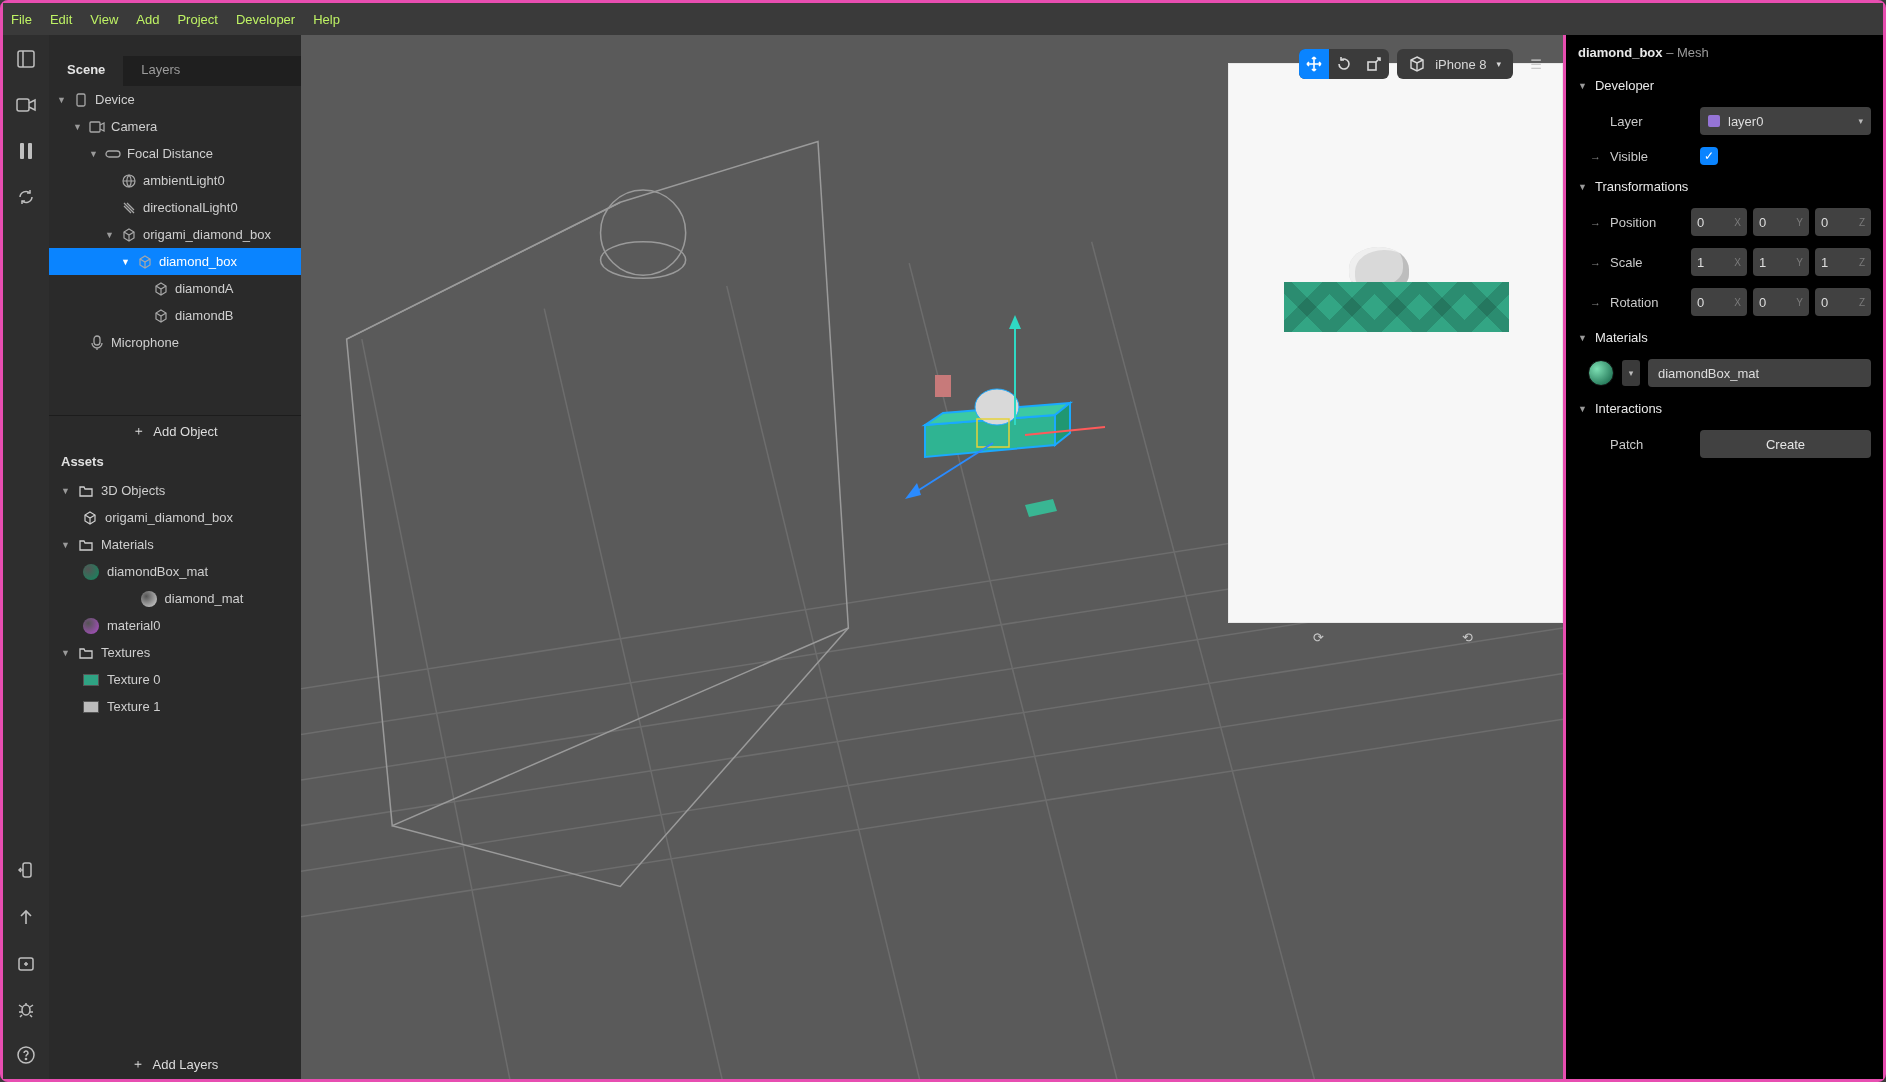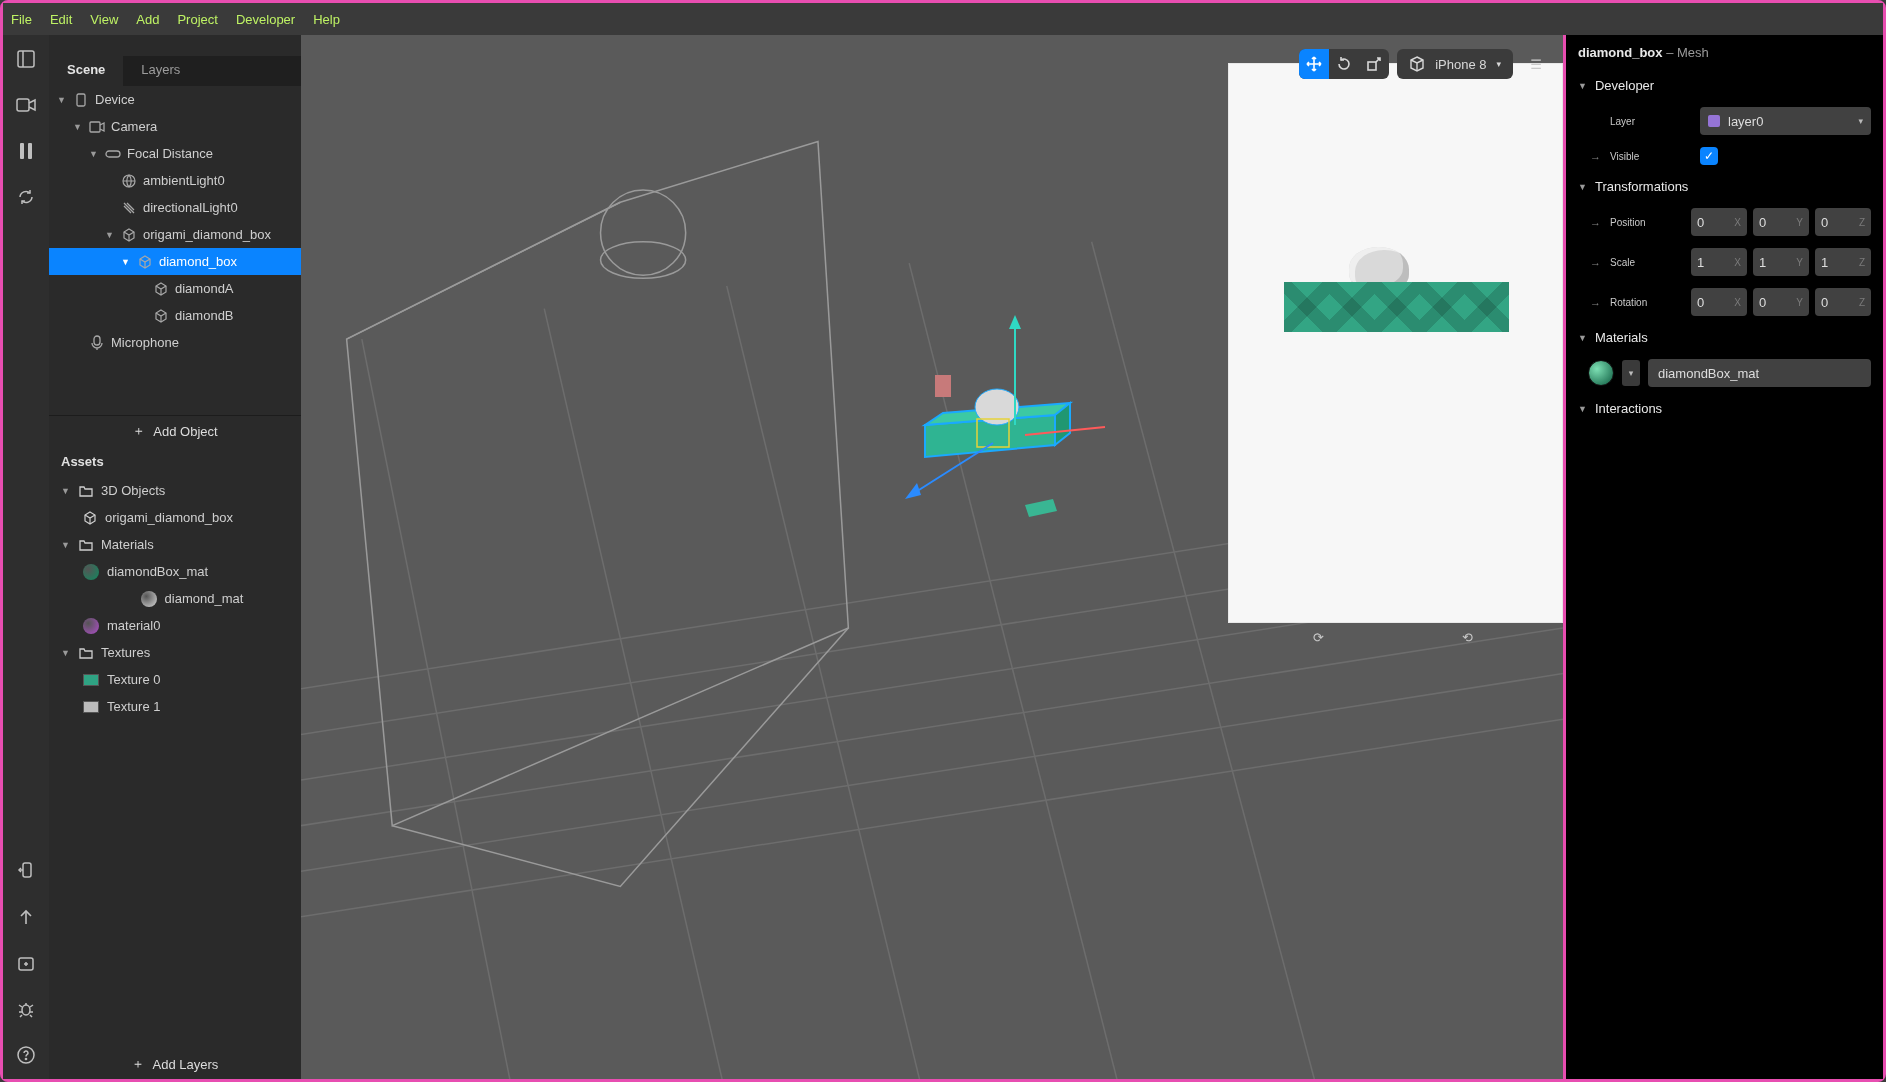--- a/index.html
+++ b/index.html
@@ -47,21 +47,21 @@
   
   .device-preview { position:absolute; top:28px; right:0; width:335px; height:560px; background:#f7f7f7; border:1px solid #e8e8e8;}
   .device-btns { position:absolute; top:595px; right:90px; width:160px; display:flex; justify-content:space-between; color:#c8c8c8;}
   
   .inspector { width: 320px; background:#000000; border-left:3px solid #e84eb1; display:flex; flex-direction:column; }
   .insp-title { padding:10px 12px; color:#e8e8e8;}
   .insp-title .meta { color:#9a9a9a; }
   .section-head { display:flex; align-items:center; gap:8px; padding:8px 12px; color:#e8e8e8; font-weight:500;}
   .section-head .tri { font-size:9px; color:#9a9a9a; }
   .prop-row { display:flex; align-items:center; padding:6px 12px 6px 24px; gap:10px; }
-  .prop-row .lbl { width:80px; color:#cacaca; font-size:10px; display:flex; align-items:center; gap:6px;}
+  .prop-row .lbl { width:80px; color:#cacaca; font-size:13px; display:flex; align-items:center; gap:6px;}
   .prop-row .arrow { color:#888; font-size:11px; width:10px; }
   .layer-pill { flex:1; background:#414141; height:28px; border-radius:4px; display:flex; align-items:center; padding:0 8px; gap:8px; position:relative; color:#ddd;}
   .layer-chip { width:12px; height:12px; background:#9574d6; border-radius:2px; }
   .chevd { margin-left:auto; font-size:9px; color:#bbb; }
   .checkbox { width:18px; height:18px; background:#0a84ff; border-radius:4px; display:flex; align-items:center; justify-content:center; color:white; font-size:12px;}
   .num-group { display:flex; gap:6px; }
   .numfield { position:relative; width:56px; height:28px; background:#414141; border-radius:4px; display:flex; align-items:center; padding:0 6px; color:#ddd;}
   .numfield .ax { position:absolute; right:6px; font-size:10px; color:#7a7a7a;}
   .mat-row { display:flex; align-items:center; padding:6px 12px 6px 22px; gap:8px; }
   .mat-sw { width:26px; height:26px; border-radius:50%; background: radial-gradient(circle at 33% 33%, #7de0b4, #0c5a3f); border:1px solid #111;}
@@ -519,15 +519,20 @@
       <div class="mat-row">
         <div class="mat-sw"></div>
         <div class="mat-chev">▾</div>
         <div class="mat-name">diamondBox_mat</div>
       </div>
 
       <div class="section-head">
           <span class="tri">▼</span>
           <span>Interactions</span>
         </div>
+      <div class="prop-row">
+        <span class="arrow"></span>
+        <span class="lbl">Patch</span>
+        <div class="create-btn">Create</div>
+      </div>
     </div>
   </div>
 </div>
 
 </body></html>

